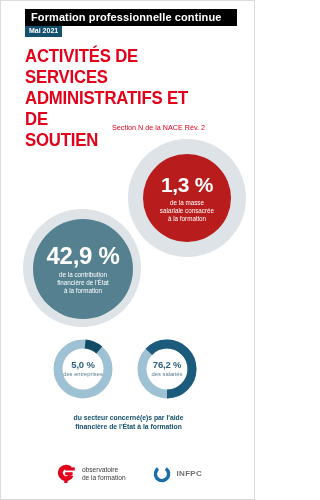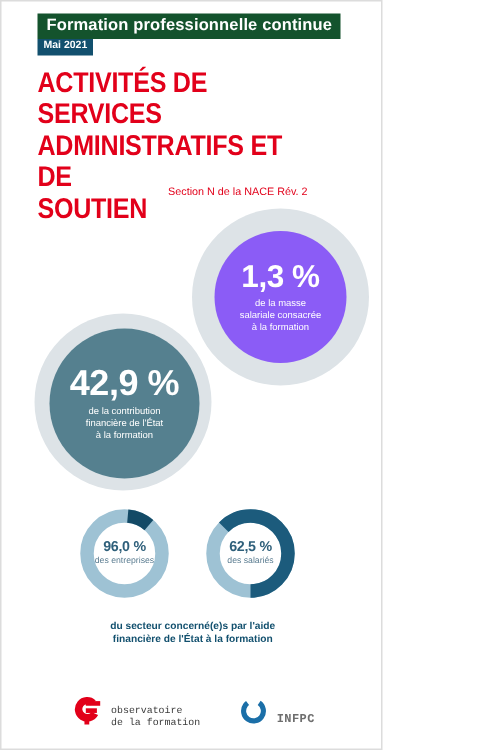--- a/index.html
+++ b/index.html
@@ -12,22 +12,22 @@
     position:relative;width:255px;height:500px;
     box-sizing:border-box;
     border:1px solid #dcdcdc;
     background:#ffffff;
     overflow:hidden;
   }
 
   
   .hdr-bar{
     position:absolute;left:24px;top:8px;
-    background:#14532d;
-    padding:2px 6px 3px 6px;
+    background:#000000;
+    padding:2px 16px 3px 6px;
   }
   .hdr-bar .t{
     color:#ffffff;font-weight:bold;font-size:11px;letter-spacing:.1px;
     white-space:nowrap;display:block;line-height:12px;
   }
   .hdr-date{
     position:absolute;left:24px;top:25px;
     background:#12506E;padding:1px 4px 2px 4px;
   }
   .hdr-date .t{
@@ -58,21 +58,21 @@
     position:absolute;border-radius:50%;background:#DDE3E7;
   }
   .bg-a{width:118px;height:118px;left:127px;top:8px;}
   .bg-b{width:118px;height:118px;left:22px;top:78px;}
 
   .stat-circle{
     position:absolute;border-radius:50%;
     display:flex;flex-direction:column;align-items:center;justify-content:center;
     text-align:center;color:#ffffff;
   }
-  .sc-a{width:88px;height:88px;left:142px;top:23px;background:#8b5cf6;}
+  .sc-a{width:88px;height:88px;left:142px;top:23px;background:#b91c1c;}
   .sc-b{width:100px;height:100px;left:32px;top:88px;background:#55808F;}
 
   .stat-val{
     font-family:"Liberation Sans Narrow","Liberation Sans",sans-serif;
     font-weight:bold;letter-spacing:-0.3px;
   }
   .sc-a .stat-val{font-size:21px;line-height:22px;margin-bottom:3px;}
   .sc-b .stat-val{font-size:24px;line-height:25px;margin-bottom:3px;}
   .stat-cap{font-size:6.3px;line-height:8px;white-space:pre-line;font-weight:normal;}
 
@@ -98,21 +98,21 @@
     position:absolute;left:0;top:412px;width:255px;text-align:center;
     color:#12506E;font-size:6.8px;line-height:9px;font-weight:bold;
   }
   .footnote div{white-space:nowrap;}
 
   
   .logos{
     position:absolute;left:0;top:455px;width:255px;height:36px;
     display:flex;align-items:center;justify-content:center;gap:26px;
   }
-  .logo{display:flex;align-items:flex-end;gap:5px;font-family:Liberation Mono, monospace;}
+  .logo{display:flex;align-items:center;gap:5px;}
   .logo-text{font-size:6.6px;line-height:8px;white-space:pre-line;}
   .obs-text{color:#3A3A3A;}
   .infpc-text{color:#6E6E6E;font-weight:bold;font-size:8px;letter-spacing:.3px;}
 </style>
 </head>
 <body>
 
 <div class="page">
 
   <div class="hdr-bar">
@@ -150,32 +150,32 @@
   </div>
 
   <div class="donuts">
 
     <div class="donut d-a">
       <svg width="64" height="64" viewBox="0 0 64 64">
         <circle cx="32" cy="32" r="25" fill="none" stroke="#9EC2D4" stroke-width="9"></circle>
         <circle cx="32" cy="32" r="25" fill="none" stroke="#134A66" stroke-width="9" stroke-dasharray="15.5 141.6" stroke-dashoffset="0" transform="rotate(-85 32 32)"></circle>
       </svg>
       <div class="donut-label">
-        <div class="donut-val">96,0 %</div>
+        <div class="donut-val">5,0 %</div>
         <div class="donut-cap">des entreprises</div>
       </div>
     </div>
 
     <div class="donut d-b">
       <svg width="64" height="64" viewBox="0 0 64 64">
         <circle cx="32" cy="32" r="25" fill="none" stroke="#9EC2D4" stroke-width="9"></circle>
         <circle cx="32" cy="32" r="25" fill="none" stroke="#1C5B7C" stroke-width="9" stroke-dasharray="98.2 58.9" stroke-dashoffset="0" transform="rotate(-90 32 32) scale(-1,1) translate(-64,0)"></circle>
       </svg>
       <div class="donut-label">
-        <div class="donut-val">62,5 %</div>
+        <div class="donut-val">76,2 %</div>
         <div class="donut-cap">des salariés</div>
       </div>
     </div>
   </div>
 
   <div class="footnote">
     <div>du secteur concerné(e)s par l'aide</div>
     <div>financière de l'État à la formation</div>
   </div>
 

